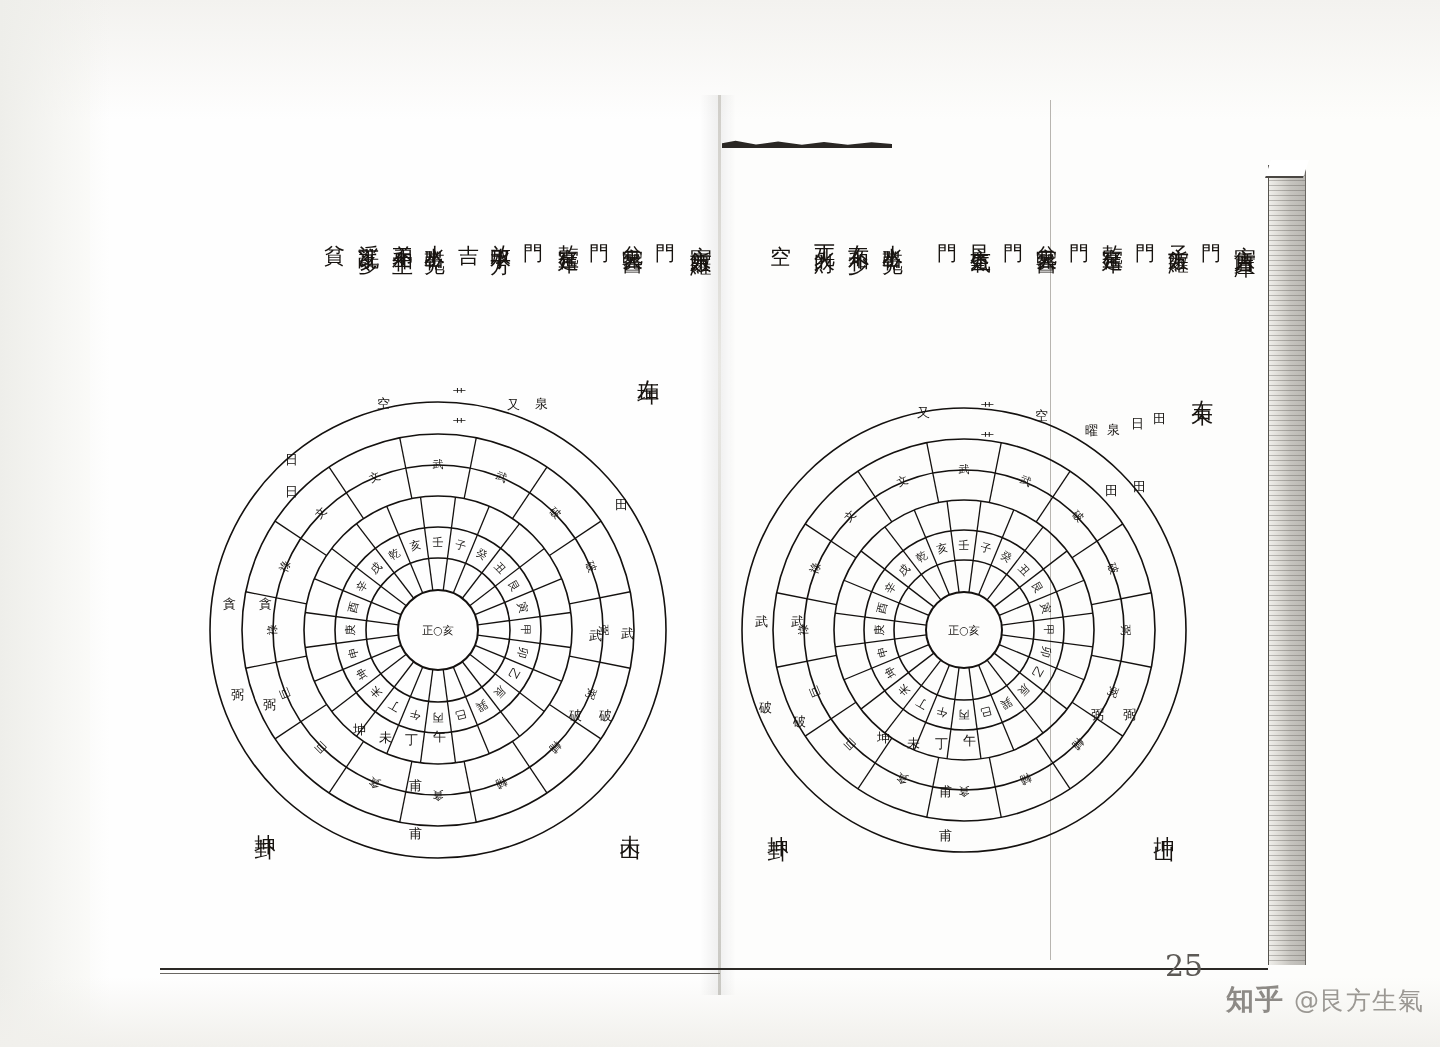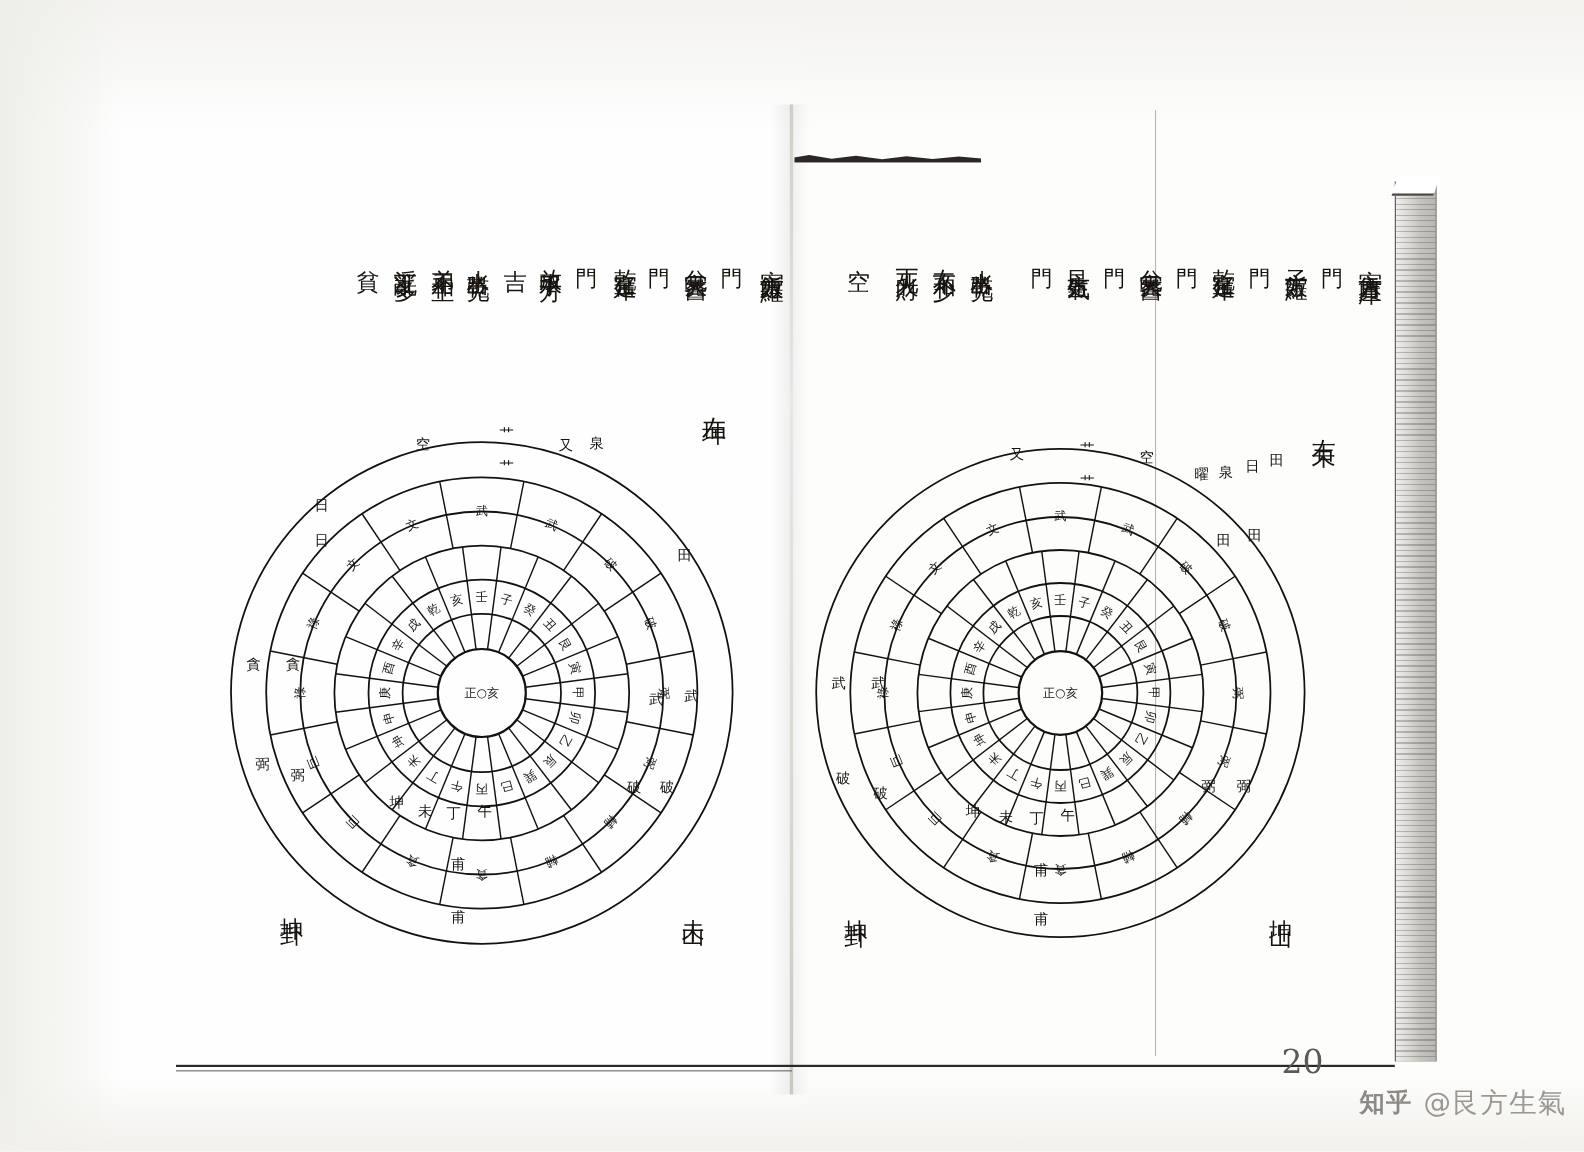--- a/index.html
+++ b/index.html
@@ -56,21 +56,21 @@
   .luopan{position:absolute;}
   .luopan svg{display:block;}
   .ring-text{font-size:11px;fill:#15120f;font-family:"DejaVu Sans",sans-serif;}
 
   .caption{position:absolute;writing-mode:vertical-rl;text-orientation:upright;
            font-size:21px;letter-spacing:4px;color:#17130f;line-height:1.1;}
 
   
   .wm{position:absolute;right:16px;bottom:28px;display:flex;align-items:center;
       gap:10px;color:#9b9893;font-size:25px;letter-spacing:1px;}
-  .wm-logo{font-size:23px;color:#8d8a86;font-weight:bold;}
+  .wm-logo{font-size:28px;color:#8d8a86;font-weight:bold;}
   .pagenum{position:absolute;left:1165px;top:948px;font-size:30px;color:#5d5a56;
            font-family:"DejaVu Serif",serif;}
 
   .glyph{position:absolute;writing-mode:vertical-rl;text-orientation:upright;
          font-size:13px;color:#15120f;letter-spacing:1px;}
 </style>
 </head>
 <body>
 
 <div id="scan">
@@ -368,20 +368,20 @@
     <div class="glyph" style="left:204px;top:440px;">甫</div>
     <div class="glyph" style="left:142px;top:342px;">坤</div>
     <div class="glyph" style="left:388px;top:320px;">弼</div>
     <div class="glyph" style="left:356px;top:320px;">弼</div>
     <div class="glyph" style="left:24px;top:312px;">破</div>
     <div class="glyph" style="left:58px;top:326px;">破</div>
     <div class="glyph" style="left:20px;top:226px;">武</div>
     <div class="glyph" style="left:56px;top:226px;">武</div>
   </div>
 
-  <div class="pagenum">20</div>
+  <div class="pagenum">25</div>
 
   <div class="wm">
     <span class="wm-logo">知乎</span>
     <span>@艮方生氣</span>
   </div>
 
 </div>
 
 </body></html>

